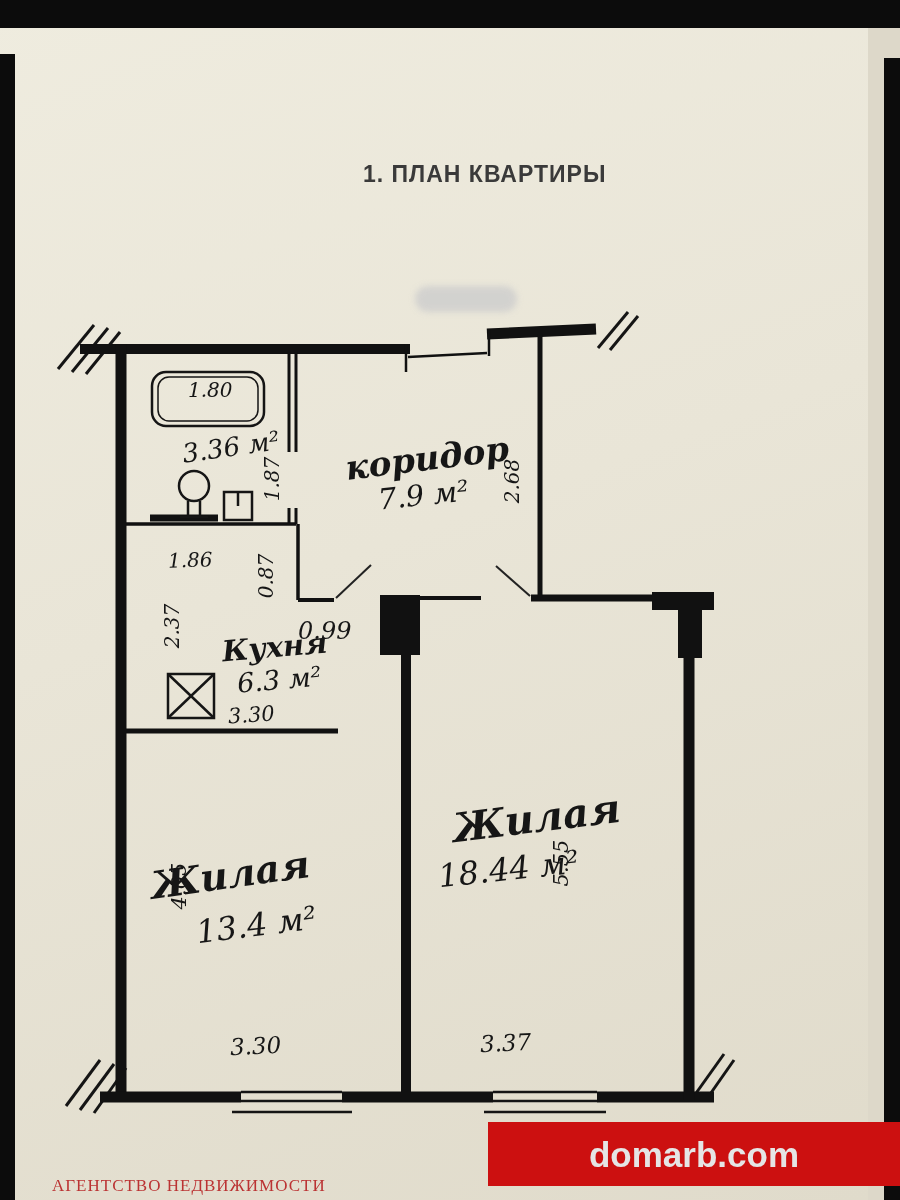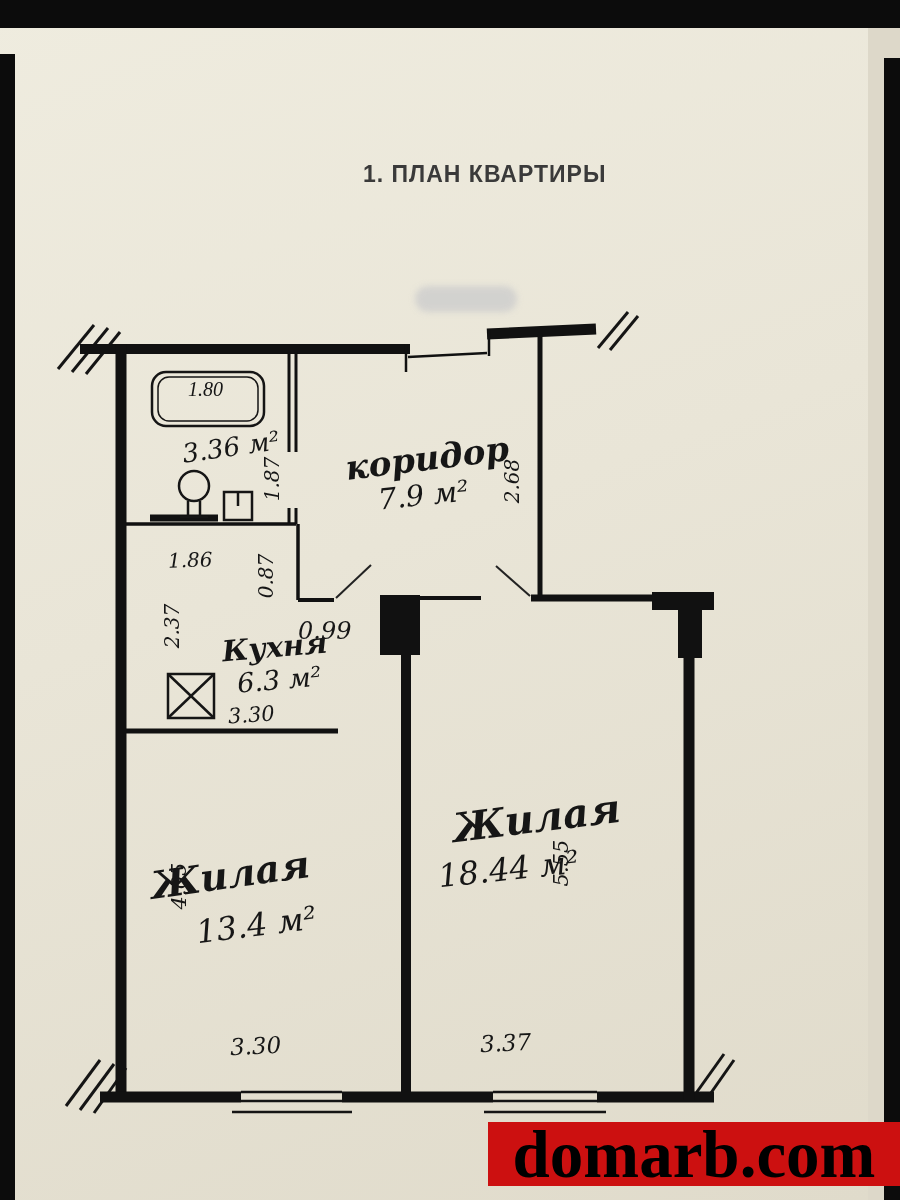--- a/index.html
+++ b/index.html
@@ -30,22 +30,22 @@
     position:absolute;white-space:nowrap;color:#161616;
     font-family:"DejaVu Serif",serif;font-style:italic;
   }
   .vdim{transform:rotate(-90deg);}
   .room-name{font-weight:bold;}
   .wm-box{
     position:absolute;left:488px;top:1122px;width:412px;height:64px;
     background:#cc1010;display:flex;align-items:center;justify-content:center;
   }
   .wm-text{
-    color:#000000;font-family:Liberation Serif, serif;font-weight:bold;
-    font-size:67px;line-height:1;white-space:nowrap;
+    color:#e5e5e5;font-family:Liberation Sans, sans-serif;font-weight:bold;
+    font-size:35px;line-height:1;white-space:nowrap;
   }
   .agency{
     position:absolute;left:52px;top:1176px;
     color:#bb3333;font-family:"Liberation Serif",serif;font-size:17px;
     letter-spacing:1px;white-space:nowrap;
   }
 </style>
 </head>
 <body>
 
@@ -131,21 +131,21 @@
     <g stroke="#151515" stroke-width="2.5" fill="none">
       <line x1="241" y1="1092" x2="342" y2="1092"></line>
       <line x1="241" y1="1101" x2="342" y2="1101"></line>
       <line x1="493" y1="1092" x2="597" y2="1092"></line>
       <line x1="493" y1="1101" x2="597" y2="1101"></line>
       <line x1="232" y1="1112" x2="352" y2="1112"></line>
       <line x1="484" y1="1112" x2="606" y2="1112"></line>
     </g>
   </svg>
 
-  <div class="hw" style="left:188px;top:378px;font-size:20px;font-family:Liberation Serif, serif;">1.80</div>
+  <div class="hw" style="left:188px;top:378px;font-size:20px;">1.80</div>
   <div class="hw" style="left:182px;top:432px;font-size:26px;transform:rotate(-8deg);">3.36 м²</div>
   <div class="hw vdim" style="left:250px;top:467px;font-size:20px;">1.87</div>
 
   <div class="hw" style="left:168px;top:548px;font-size:20px;transform:rotate(-2deg);">1.86</div>
   <div class="hw vdim" style="left:244px;top:564px;font-size:20px;">0.87</div>
 
   <div class="hw vdim" style="left:150px;top:614px;font-size:20px;">2.37</div>
   <div class="hw" style="left:298px;top:617px;font-size:24px;">0.99</div>
   <div class="hw room-name" style="left:222px;top:630px;font-size:29px;transform:rotate(-5deg);">Кухня</div>
   <div class="hw" style="left:237px;top:664px;font-size:27px;transform:rotate(-5deg);">6.3 м²</div>
@@ -165,14 +165,15 @@
   <div class="hw vdim" style="left:538px;top:851px;font-size:21px;">5.55</div>
   <div class="hw" style="left:480px;top:1030px;font-size:23px;transform:rotate(-3deg);">3.37</div>
 
   <div class="edge edge-top"></div>
   <div class="edge edge-left"></div>
   <div class="edge edge-right"></div>
 
   <div class="wm-box">
     <span class="wm-text">domarb.com</span>
   </div>
+  <div class="agency">АГЕНТСТВО НЕДВИЖИМОСТИ</div>
 
 </div>
 
 </body></html>

